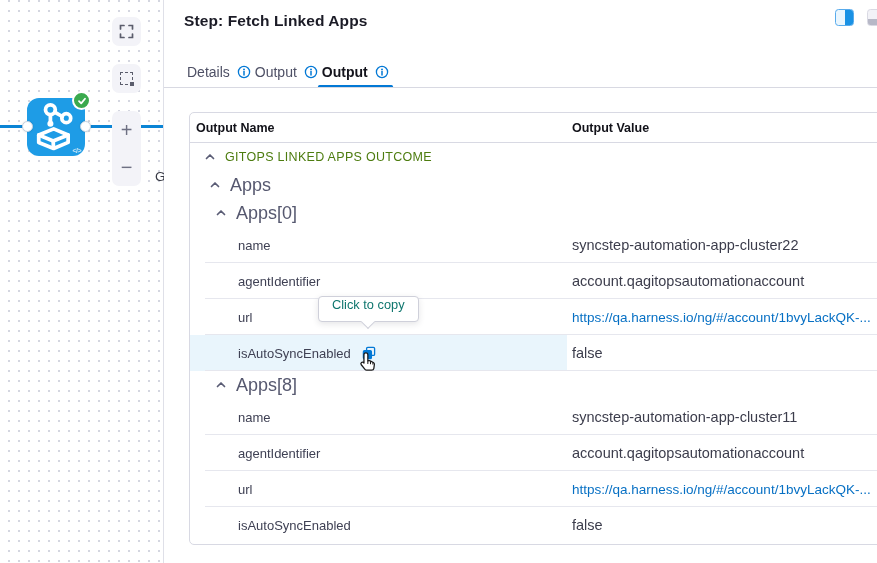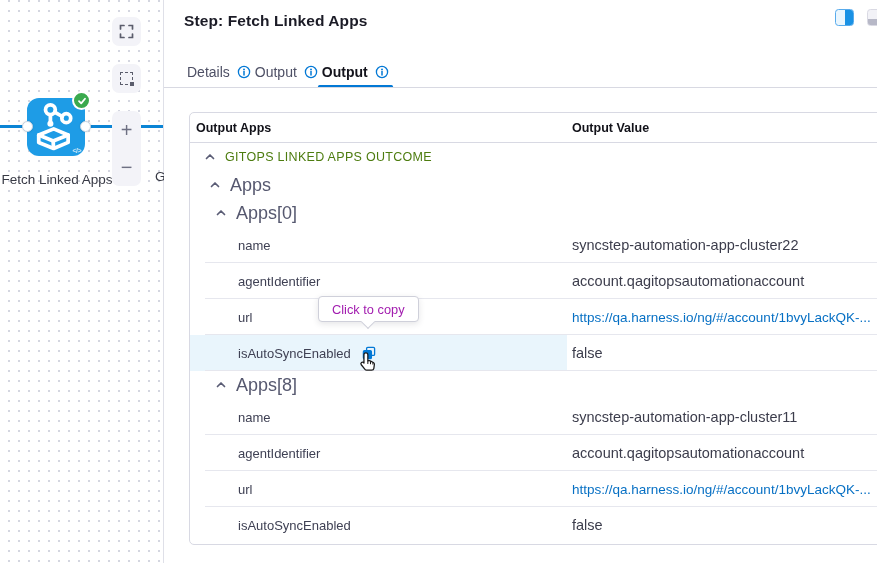--- a/index.html
+++ b/index.html
@@ -132,21 +132,21 @@
   .row.leaf .cell-name { padding-left:48px; font-size:13px; color:#3f4154; }
   .row.leaf.hovered .cell-name { background:#e9f5fc; }
 
   .copy-icon { margin-left:11px; flex:none; cursor:pointer; }
 
   
   .tooltip {
     position:absolute; left:128px; top:-39px; height:26px; padding:0 13px;
     background:#fff; border:1px solid #cfd0da; border-radius:4px;
     box-shadow:0 2px 6px rgba(40,41,61,.12);
-    display:flex; align-items:center; font-size:12.8px; color:#a21caf;
+    display:flex; align-items:flex-start; font-size:12.8px; color:#0f766e;
     white-space:nowrap; z-index:20;
   }
   .tooltip .tip-arrow {
     position:absolute; left:50%; bottom:-6px; width:10px; height:10px;
     background:#fff; border-right:1px solid #cfd0da; border-bottom:1px solid #cfd0da;
     transform:translateX(-50%) rotate(45deg);
   }
   .cursor-hand { position:absolute; left:168px; top:16px; z-index:30; pointer-events:none; }
 </style>
 </head>
@@ -171,21 +171,20 @@
     <span class="code-glyph"></span>
     <div class="check-badge">
       <svg width="10" height="10" viewBox="0 0 10 10">
         <polyline points="2,5.2 4.2,7.4 8,2.8" fill="none" stroke="#fff" stroke-width="1.8" stroke-linecap="round" stroke-linejoin="round"></polyline>
       </svg>
     </div>
   </div>
   <div class="port left"></div>
   <div class="port right"></div>
 
-  <div class="node-label">Fetch Linked Apps</div>
   <div class="next-node-label">G</div>
 
   <div class="canvas-btn btn-fullscreen">
     <svg width="15" height="15" viewBox="0 0 15 15">
       <g fill="none" stroke="#5b5d6c" stroke-width="1.7" stroke-linecap="round">
         <path d="M1.5 5 V1.5 H5"></path>
           <path d="M10 1.5 H13.5 V5"></path>
         <path d="M13.5 10 V13.5 H10"></path>
           <path d="M5 13.5 H1.5 V10"></path>
       </g>
@@ -231,21 +230,21 @@
         <circle cx="7" cy="7" r="5.6" fill="none" stroke="#0278d5" stroke-width="1.3"></circle>
         <circle cx="7" cy="4.4" r="0.95" fill="#0278d5"></circle>
         <path d="M7 6.5 V10" stroke="#0278d5" stroke-width="1.5" stroke-linecap="round"></path>
       </svg>
     </div>
   </div>
   <div class="tabs-divider"></div>
 
   <div class="out-table">
     <div class="t-header">
-      <div class="hcol hcol-name">Output Apps</div>
+      <div class="hcol hcol-name">Output Name</div>
       <div class="hcol hcol-value">Output Value</div>
     </div>
 
     <div class="row group g1">
       <div class="cell-name">
         <svg class="chev" viewBox="0 0 12 12">
           <polyline points="2.5,7.5 6,4 9.5,7.5" fill="none" stroke="#5a5c75" stroke-width="1.7" stroke-linecap="round" stroke-linejoin="round"></polyline>
           </svg>
         <span class="glabel">GITOPS LINKED APPS OUTCOME</span>
       </div>

